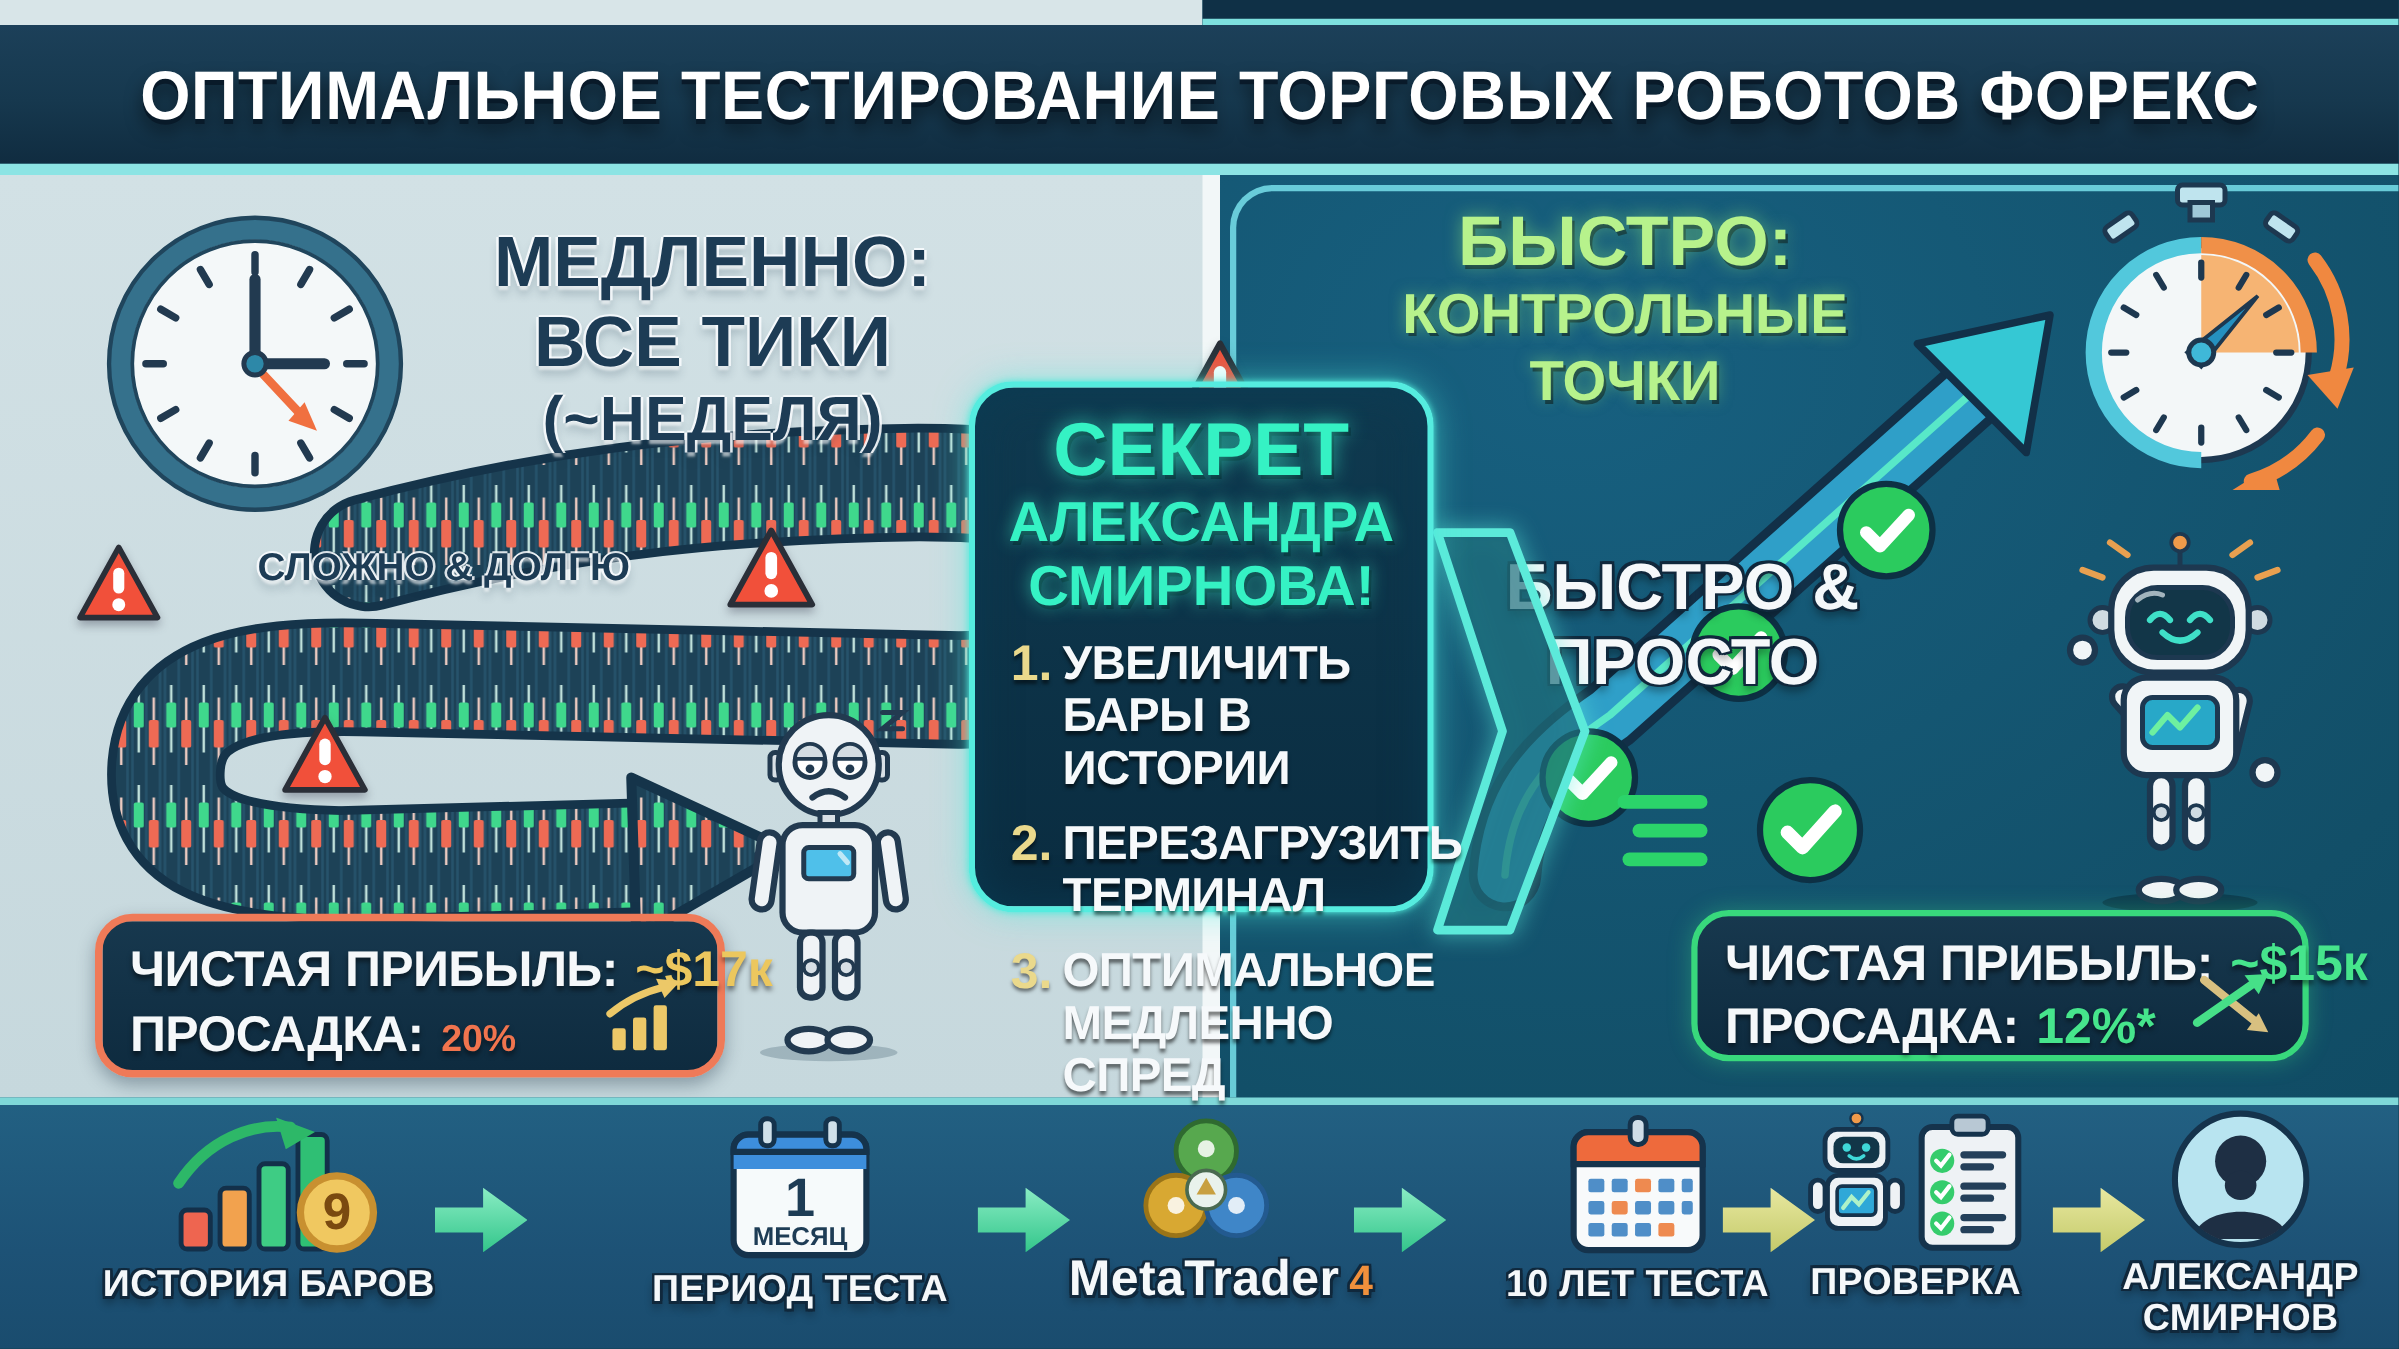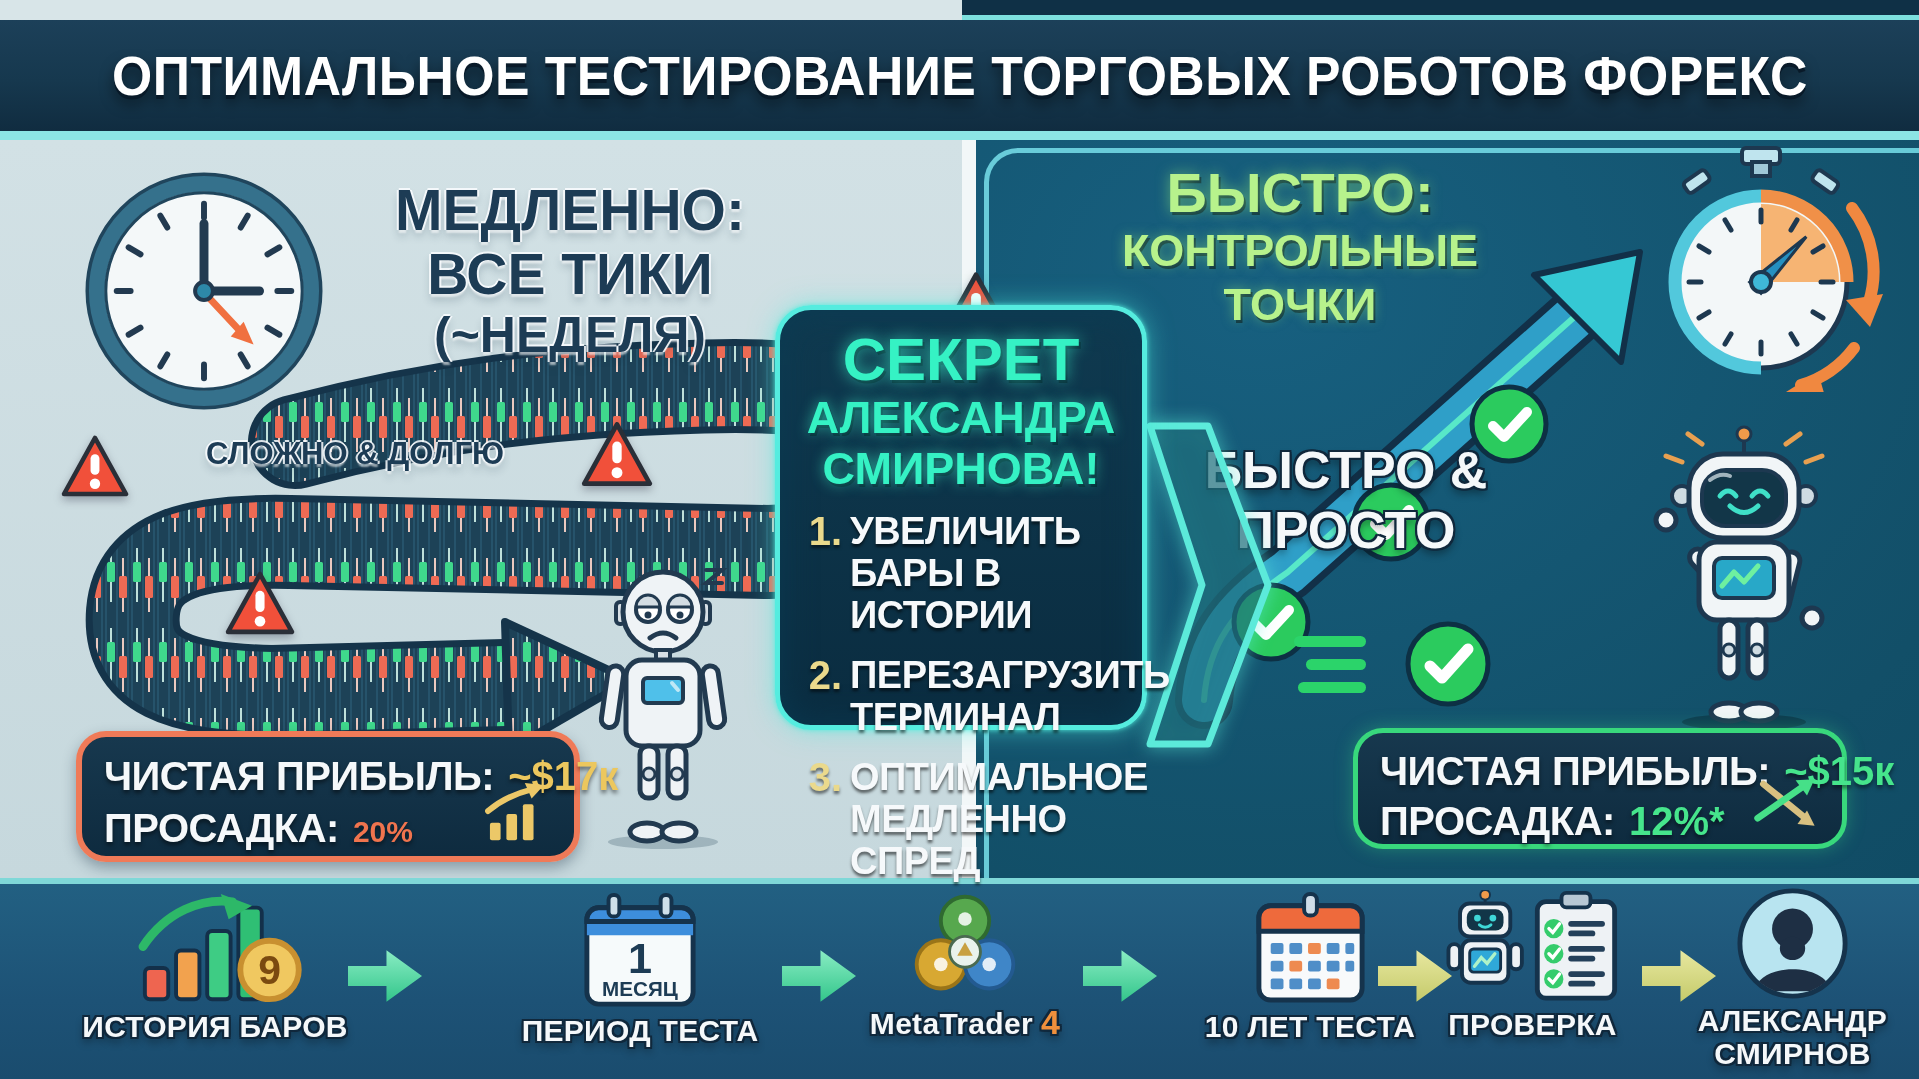--- a/index.html
+++ b/index.html
@@ -97,21 +97,21 @@
     position:absolute; top:878px; left:0; width:1919px; height:201px;
     background:linear-gradient(180deg,#226082 0%, #1d5276 60%, #1a4c6e 100%);
     border-top:6px solid #7fd8d8; box-sizing:border-box; z-index:3;
   }
   .bb-step { position:absolute; text-align:center; }
   .bb-label { color:#f5f8fa; font-size:30px; line-height:33px; font-weight:800; letter-spacing:.3px; }
   .bb-arrow { position:absolute; width:74px; height:56px;
     clip-path:polygon(0 32%, 52% 32%, 52% 4%, 100% 50%, 52% 96%, 52% 68%, 0 68%);
     background:linear-gradient(180deg,#8deec6,#2fc488); }
   .bb-arrow.khaki { background:linear-gradient(180deg,#e9e9a2,#c3c968); }
-  .mt-brand { color:#f5f8fa; font-size:30px; font-weight:800; }
+  .mt-brand { color:#f5f8fa; font-size:40px; font-weight:800; }
   .mt-ver { color:#f0903c; font-size:34px; font-weight:800; margin-left:8px; }
 </style>
 </head>
 <body>
 
 <div class="stage">
 
   <div class="topstrip">
     <div class="topstrip-left"></div>
     <div class="topstrip-right"></div>

